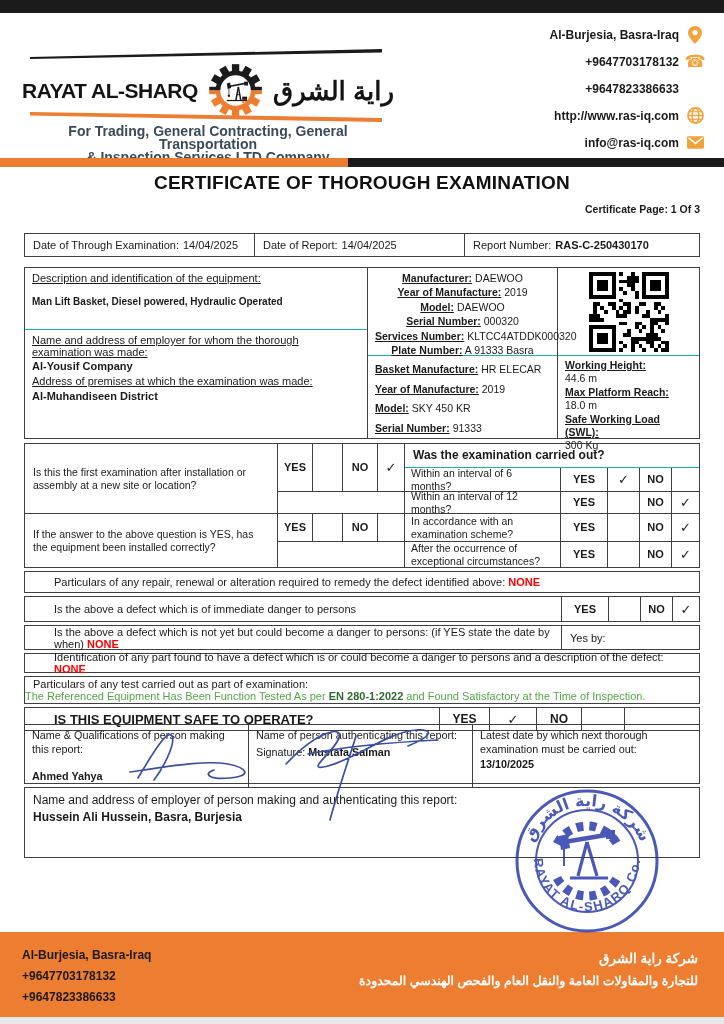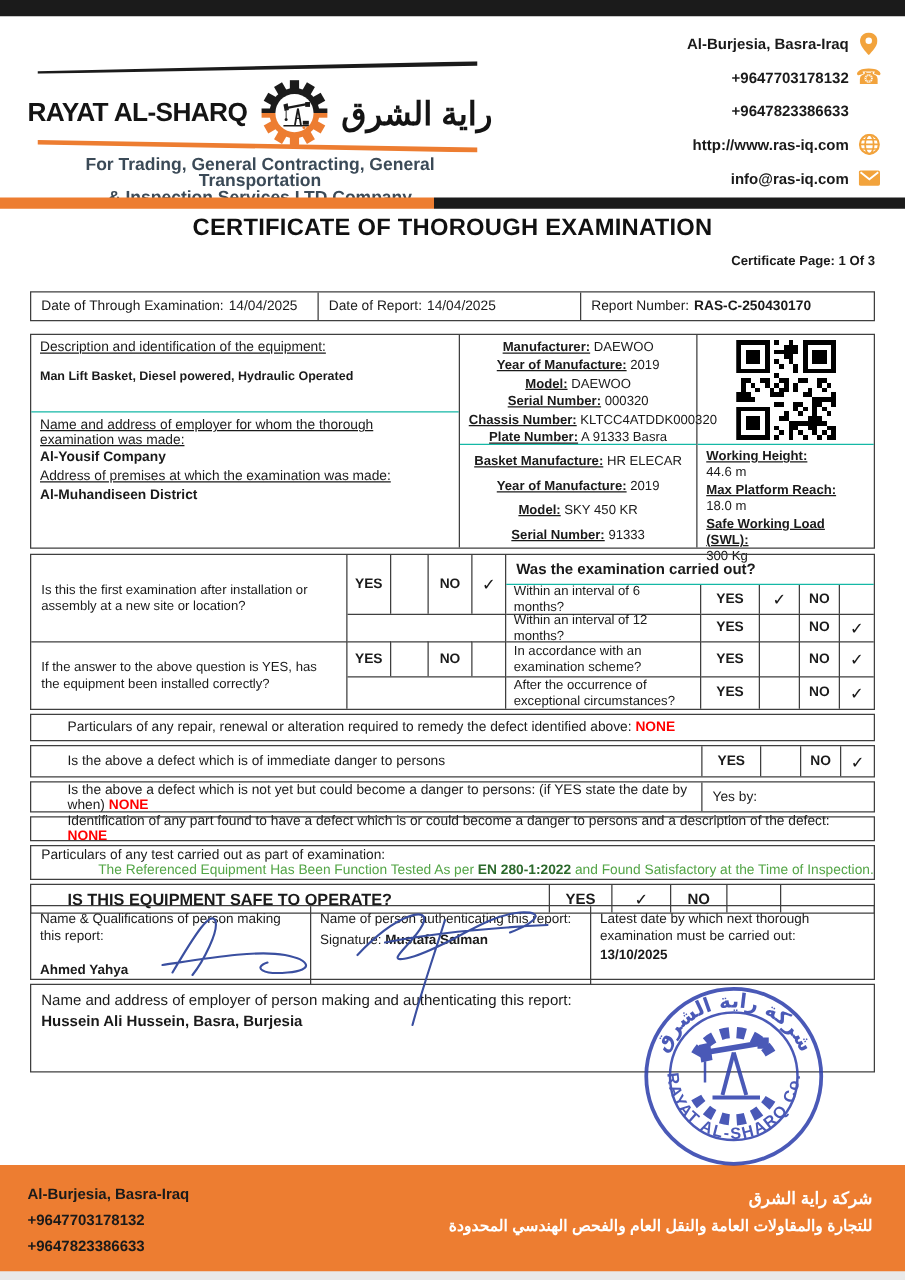--- a/index.html
+++ b/index.html
@@ -54,21 +54,21 @@
   .ecell { padding:4px 7px; font-size:11px; }
   .cellA { height:62px; }
   .cellB { height:108px; }
   .cellC { height:88px; padding-top:3px; }
   .cellD { height:82px; }
   .cellE { height:88px; display:flex; align-items:center; justify-content:center; padding:2px; }
   .cellF { height:82px; font-size:10.5px; line-height:13.4px; padding-top:3px; }
   .u { text-decoration:underline; }
   .bold { font-weight:bold; }
   .mline { font-size:10.5px; line-height:14.4px; white-space:nowrap;text-align:center; }
-  .dline { font-size:10.5px; line-height:19.5px; white-space:nowrap;text-align:center; }
+  .dline { font-size:10.5px; line-height:19.5px; white-space:nowrap; }
 
   
   .exam-table { position:absolute; top:443px; left:24px; width:676px;
     display:grid;
     grid-template-columns:253px 35px 30px 35px 27px 156px 47px 32px 32px 27px;
     grid-template-rows:24px 23px 22px 28px 26px; }
   .xc { display:flex; align-items:center; font-size:10.5px; line-height:1.18; }
   .xq { padding:2px 8px; }
   .xsub { padding:2px 6px; }
   .xyn { justify-content:center; font-weight:bold; font-size:11px; }
@@ -248,21 +248,21 @@
         <div class="u" style="margin-top:3px;">Address of premises at which the examination was made:</div>
         <div class="bold" style="margin-top:3px;">Al-Muhandiseen District</div>
       </div>
     </div>
     <div class="ecol2 b-r">
       <div class="ecell cellC b-b">
         <div class="mline"><span class="u bold">Manufacturer:</span> <span>DAEWOO</span></div>
         <div class="mline"><span class="u bold">Year of Manufacture:</span> <span>2019</span></div>
         <div class="mline"><span class="u bold">Model:</span> <span>DAEWOO</span></div>
         <div class="mline"><span class="u bold">Serial Number:</span> <span>000320</span></div>
-        <div class="mline"><span class="u bold">Chassis Number:</span> <span>KLTCC4ATDDK000320</span></div>
+        <div class="mline"><span class="u bold">Services Number:</span> <span>KLTCC4ATDDK000320</span></div>
         <div class="mline"><span class="u bold">Plate Number:</span> <span>A 91333 Basra</span></div>
       </div>
       <div class="ecell cellD">
         <div class="dline"><span class="u bold">Basket Manufacture:</span> <span>HR ELECAR</span></div>
         <div class="dline"><span class="u bold">Year of Manufacture:</span> <span>2019</span></div>
         <div class="dline"><span class="u bold">Model:</span> <span>SKY 450 KR</span></div>
         <div class="dline"><span class="u bold">Serial Number:</span> <span>91333</span></div>
       </div>
     </div>
     <div class="ecol3">
@@ -464,21 +464,21 @@
 
   <div class="frow bordered" style="top:653px; height:20px;">
     <div class="txt">
       <span>Identification of any part found to have a defect which is or could become a danger to persons and a description of the defect:</span>
       <span class="red">NONE</span>
     </div>
   </div>
 
   <div class="frow bordered" style="top:676px; height:28px; align-items:flex-start; flex-direction:column; justify-content:center;">
     <div style="padding:0 8px;">Particulars of any test carried out as part of examination:</div>
-    <div style="width:100%; text-align:right; font-size:11px;">
+    <div style="width:100%; text-align:left; font-size:11px;">
       <span class="green">The Referenced Equipment Has Been Function Tested As per </span><span class="green-bold">EN 280-1:2022</span><span class="green"> and Found Satisfactory at the Time of Inspection.</span>
     </div>
   </div>
 
   <div class="frow bordered" style="top:707px; height:24px;">
     <div class="txt bold" style="font-size:13px;">IS THIS EQUIPMENT SAFE TO OPERATE?</div>
     <div class="ynbox b-l" style="width:50px; font-size:12px;">YES</div>
     <div class="chkbox b-l" style="width:47px;">✓</div>
     <div class="ynbox b-l" style="width:45px; font-size:12px;">NO</div>
     <div class="chkbox b-l" style="width:43px;"></div>

